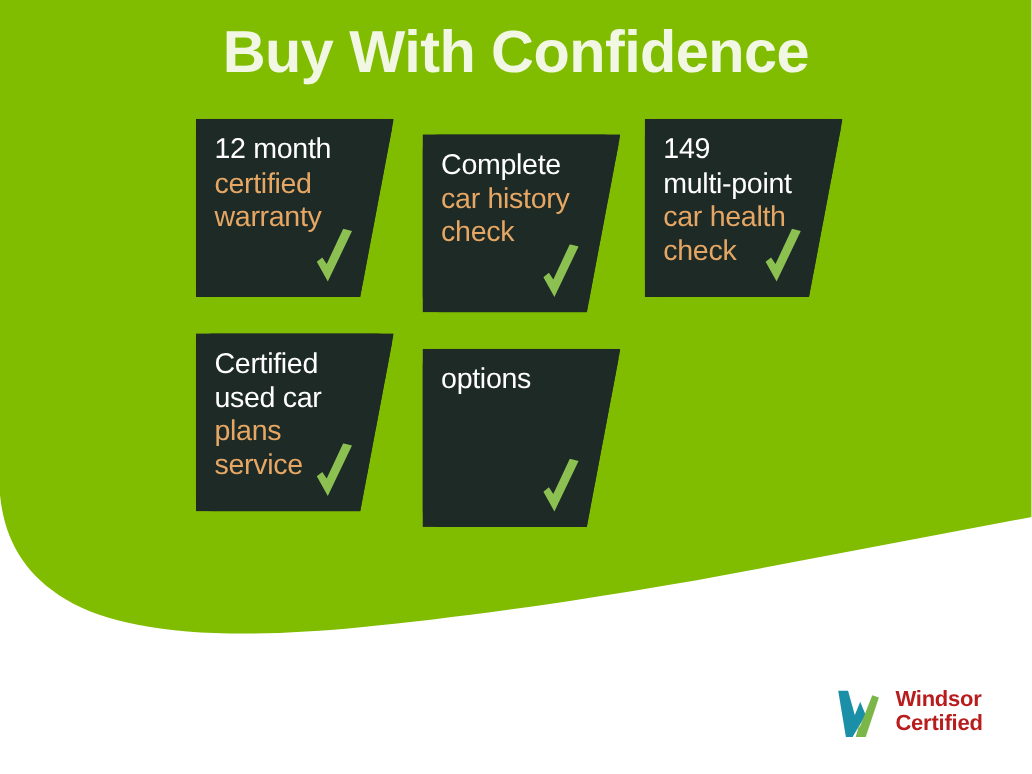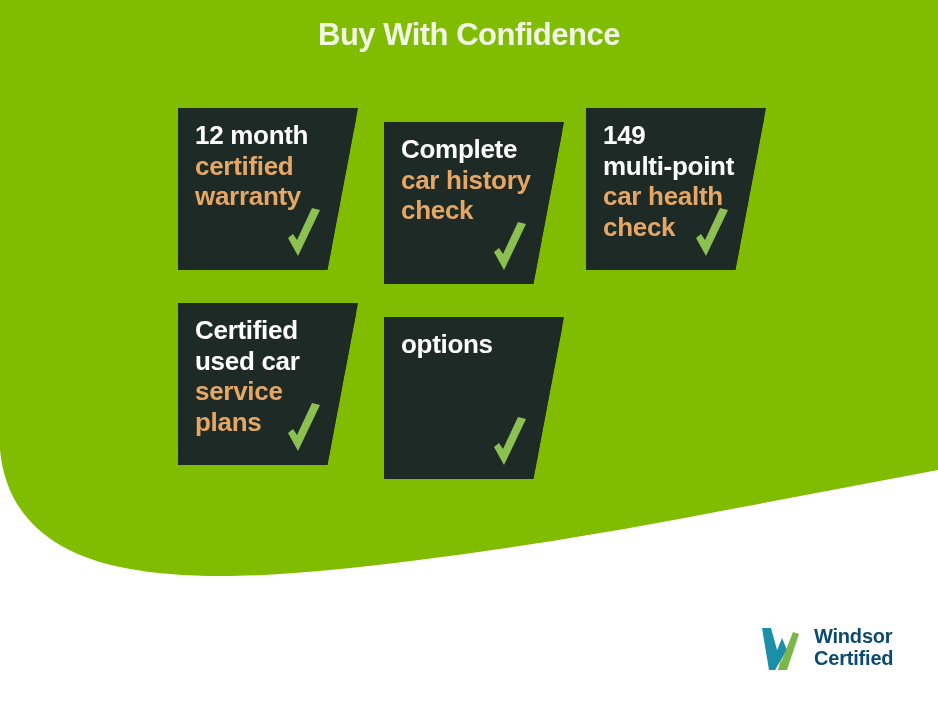--- a/index.html
+++ b/index.html
@@ -34,21 +34,21 @@
   }
 
   
   .title {
     position: absolute;
     left: 0;
     top: 18px;
     width: 938px;
     text-align: center;
     color: #f2f7e4;
-    font-size: 31px;
+    font-size: 54px;
     font-weight: bold;
     letter-spacing: -0.5px;
     line-height: 1.1;
   }
 
   
   .grid {
     position: absolute;
     left: 178px;
     top: 108px;
@@ -80,21 +80,21 @@
   .card.c0 { left: 0px;   }
   .card.c1 { left: 206px; margin-top: 14px; }
   .card.c2 { left: 408px; }
 
   .card-text {
     position: absolute;
     left: 17px;
     top: 12px;
     right: 22px;
     font-size: 26px;
-    font-weight: bold;
+    font-weight: normal;
     line-height: 1.18;
     letter-spacing: -0.3px;
   }
   .line-white  { color: #ffffff; display: block; }
   .line-orange { color: #e6a765; display: block; }
 
   
   .check {
     position: absolute;
     right: 34px;
@@ -109,21 +109,21 @@
     position: absolute;
     left: 760px;
     top: 626px;
     display: flex;
     align-items: center;
     gap: 8px;
   }
   .logo-mark { width: 46px; height: 44px; flex: none; }
   .logo-mark svg { display: block; width: 100%; height: 100%; }
   .logo-words {
-    color: #0c4a6e;
+    color: #b91c1c;
     font-size: 20px;
     font-weight: bold;
     line-height: 1.08;
     letter-spacing: -0.2px;
   }
   .logo-words span { display: block; }
 </style>
 </head>
 <body>
 
@@ -182,22 +182,22 @@
 
     </div>
 
     <div class="row">
 
       <div class="card c0">
         <div class="card-inner"></div>
         <div class="card-text">
           <span class="line-white">Certified</span>
           <span class="line-white">used car</span>
+          <span class="line-orange">plans</span>
           <span class="line-orange">service</span>
-          <span class="line-orange">plans</span>
         </div>
         <div class="check">
           <svg viewBox="0 0 40 52" xmlns="http://www.w3.org/2000/svg">
             <path d="M4 30 L14 48 L36 2 L28 0 L13 32 L9 26 Z" fill="#8cc152"></path>
           </svg>
         </div>
       </div>
 
       <div class="card c1">
         <div class="card-inner"></div>

